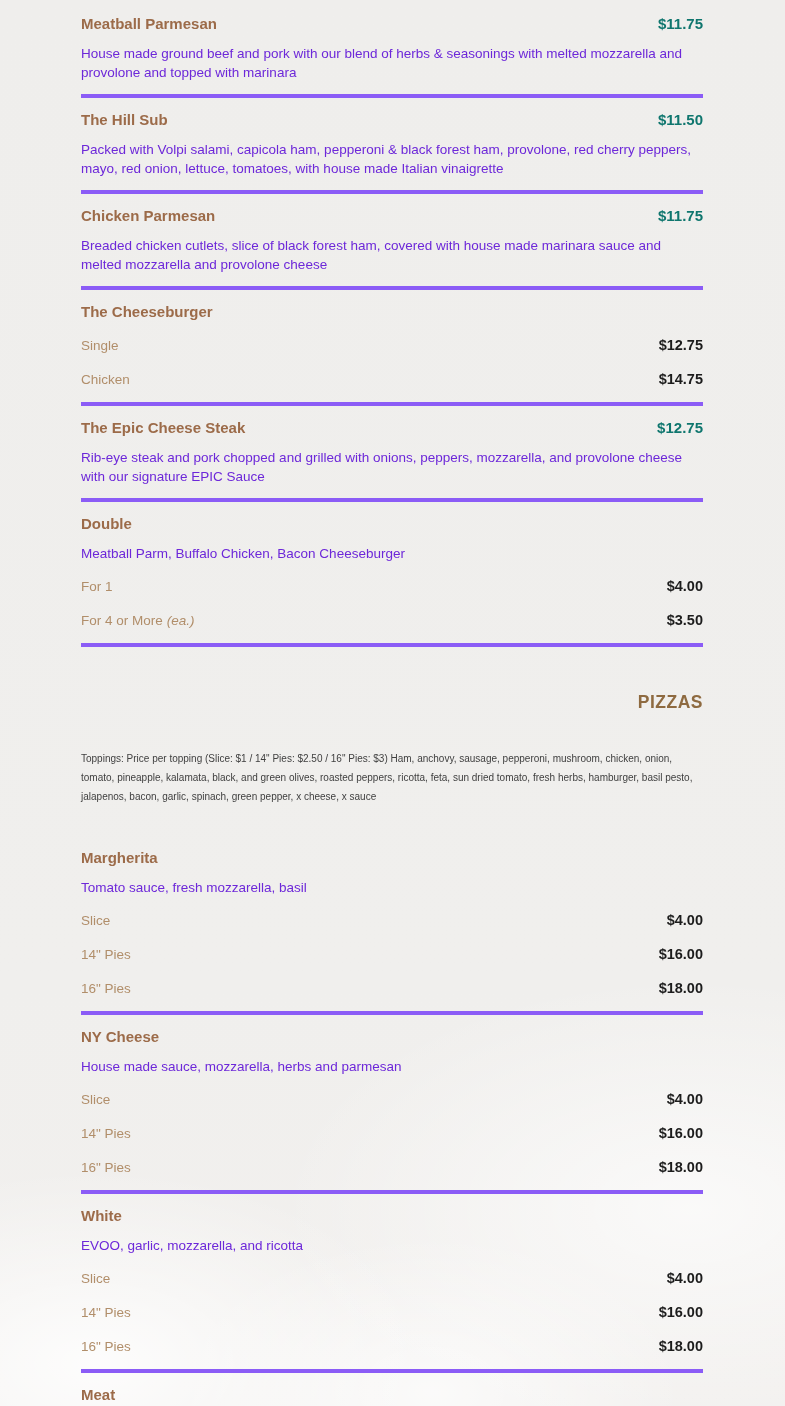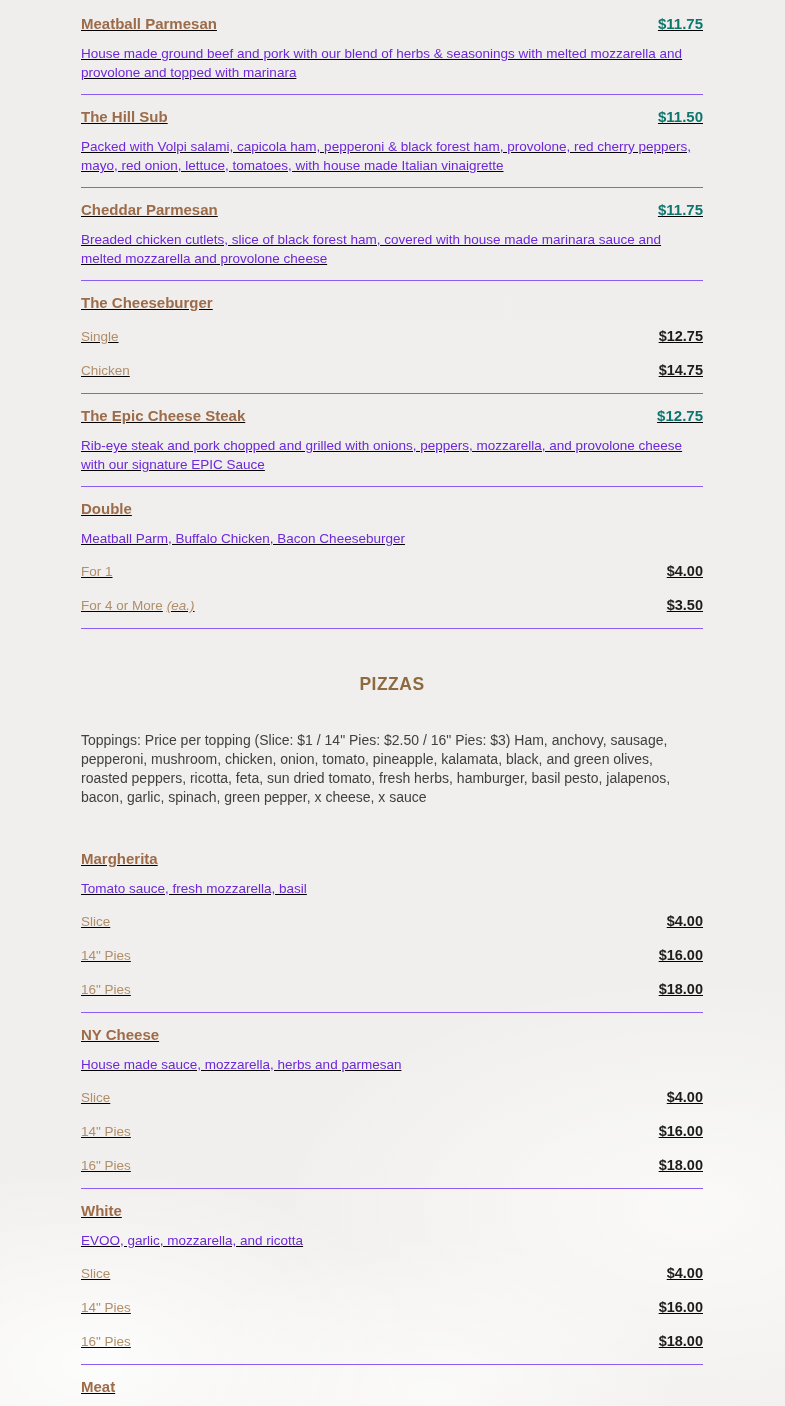--- a/index.html
+++ b/index.html
@@ -16,22 +16,21 @@
       radial-gradient(ellipse 420px 260px at 55% 99%, rgba(255,255,255,0.7), rgba(255,255,255,0) 60%),
       linear-gradient(180deg, #efeeec 0%, #f0efed 70%, #f2f0ee 100%);
   }
   .menu {
     width: 622px;
     margin-left: 81px;
     padding-top: 2px;
   }
   .menu-item {
     padding: 12px 0 12px;
-    border-bottom: 1px solid #8b5cf6;
-    text-decoration: underline;
+    border-bottom: 4px solid #8b5cf6;
   }
   .item-head {
     display: flex;
     justify-content: space-between;
     align-items: baseline;
     margin-bottom: 10px;
   }
   .item-name {
     margin: 0;
     font-size: 15px;
@@ -76,24 +75,25 @@
   .section-header {
     text-align: center;
     padding: 45px 0 36px;
   }
   .section-title {
     margin: 0;
     font-size: 17.5px;
     font-weight: 700;
     letter-spacing: 0.5px;
     color: #8e6a40;
+    text-align: right;
   }
   .section-intro {
     margin: 0 0 30px;
-    font-size: 14px;
+    font-size: 10px;
     line-height: 19px;
     color: #3f3f3f;
   }
 </style>
 </head>
 <body>
 
 <div class="menu">
 
   <div class="menu-item">
@@ -107,21 +107,21 @@
   <div class="menu-item">
     <div class="item-head">
       <h4 class="item-name">The Hill Sub</h4>
       <span class="item-price">$11.50</span>
     </div>
     <p class="item-desc">Packed with Volpi salami, capicola ham, pepperoni &amp; black forest ham, provolone, red cherry peppers, mayo, red onion, lettuce, tomatoes, with house made Italian vinaigrette</p>
   </div>
 
   <div class="menu-item">
     <div class="item-head">
-      <h4 class="item-name">Cheddar Parmesan</h4>
+      <h4 class="item-name">Chicken Parmesan</h4>
       <span class="item-price">$11.75</span>
     </div>
     <p class="item-desc">Breaded chicken cutlets, slice of black forest ham, covered with house made marinara sauce and melted mozzarella and provolone cheese</p>
   </div>
 
   <div class="menu-item">
     <div class="item-head">
       <h4 class="item-name">The Cheeseburger</h4>
       <span class="item-price"></span>
     </div>

